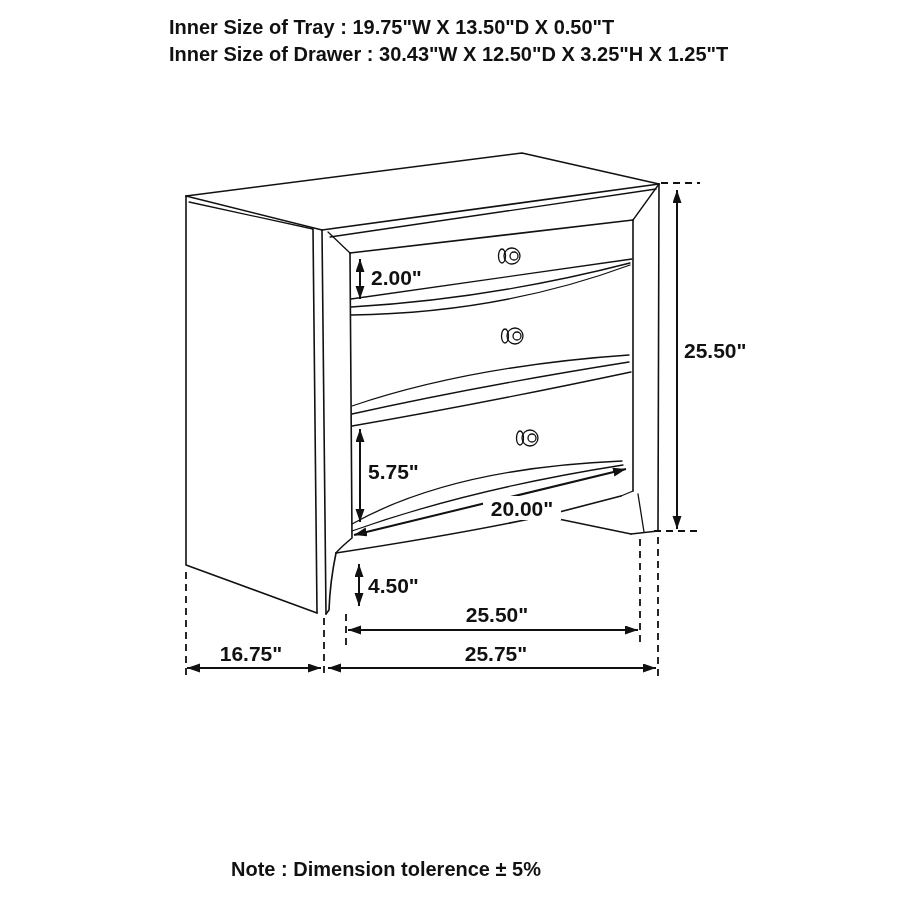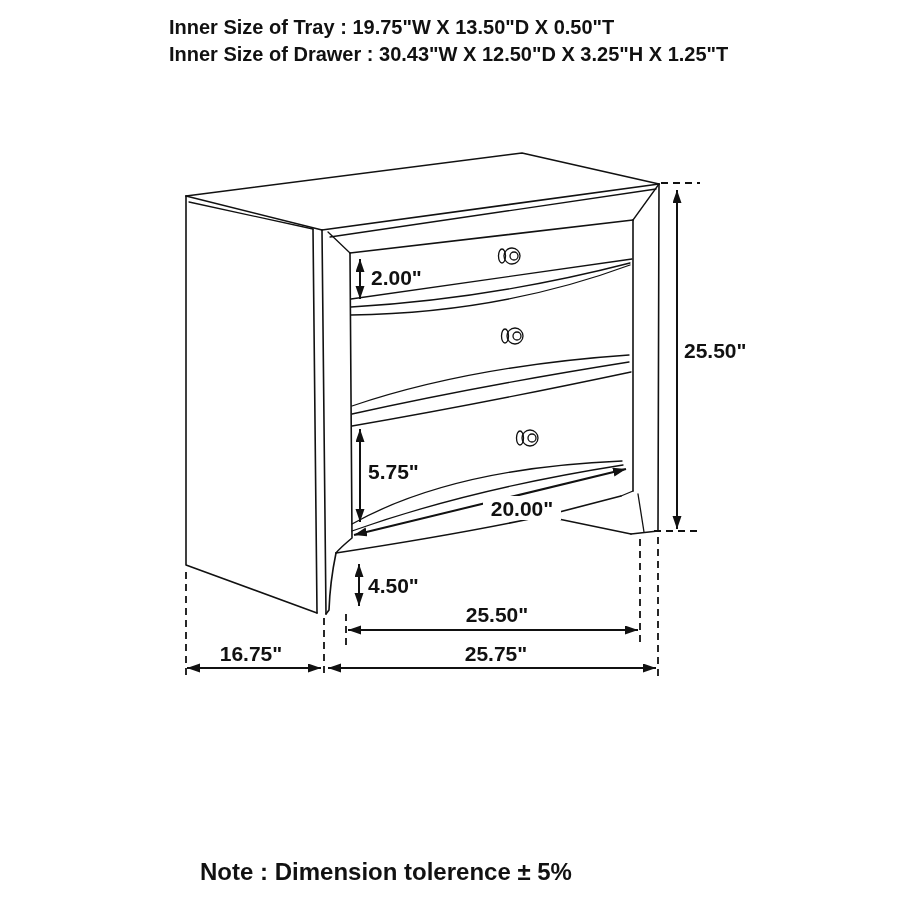--- a/index.html
+++ b/index.html
@@ -6,21 +6,21 @@
   .page{
     position:relative;width:772px;height:900px;background:#fff;overflow:hidden;
     font-family:"Liberation Sans",sans-serif;color:#111;
   }
   .header{
     position:absolute;left:169px;top:14px;
     font-size:20px;font-weight:bold;line-height:27px;white-space:nowrap;
   }
   .note{
     position:absolute;left:0;right:0;top:858px;text-align:center;
-    font-size:24px;font-weight:bold;
+    font-size:20px;font-weight:bold;
   }
   svg.diagram{position:absolute;left:0;top:0;}
   .ln{fill:none;stroke:#111;stroke-width:1.6px;stroke-linecap:round;stroke-linejoin:round;}
   .ln-thin{fill:none;stroke:#111;stroke-width:1.3px;stroke-linecap:round;stroke-linejoin:round;}
   .dash{fill:none;stroke:#111;stroke-width:1.8px;stroke-dasharray:7 5;}
   .dim{fill:none;stroke:#111;stroke-width:2px;}
   .dimtext{font-family:"Liberation Sans",sans-serif;font-size:21px;font-weight:bold;fill:#111;}
   .halo{fill:#ffffff;}
 </style>
 </head>

